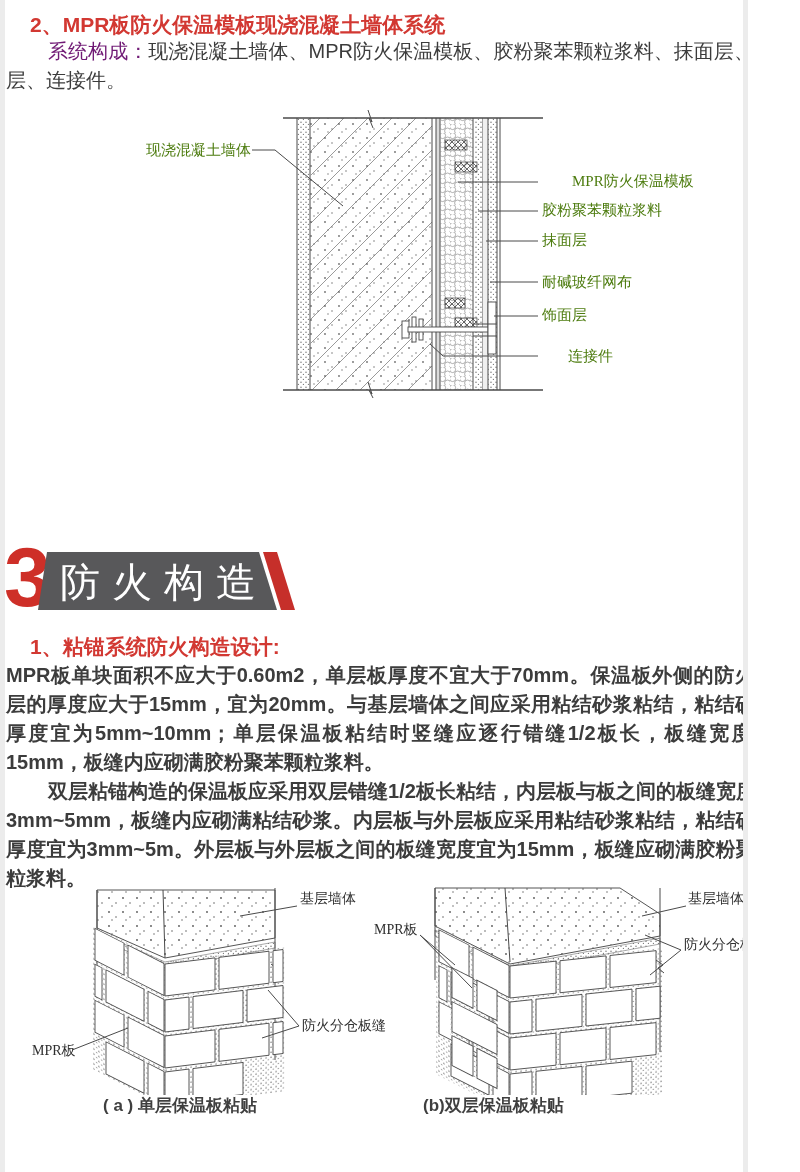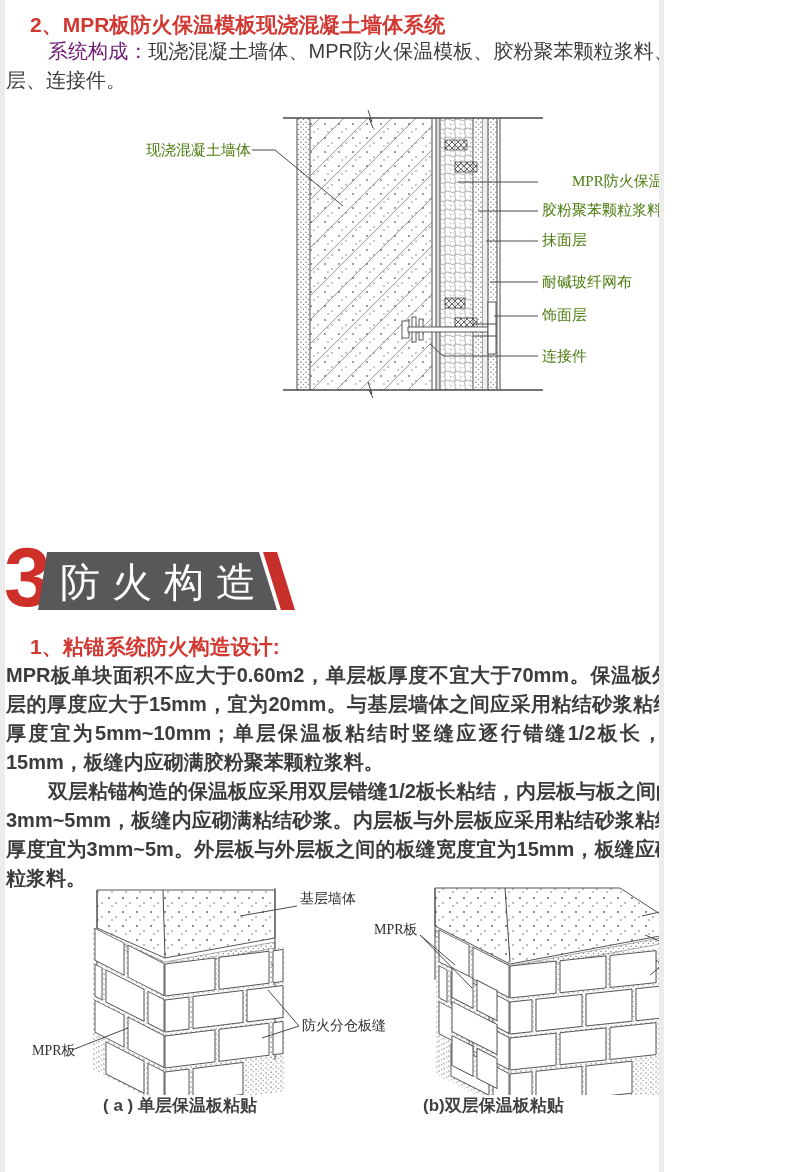--- a/index.html
+++ b/index.html
@@ -1,16 +1,16 @@
 <!DOCTYPE html>
 <html><head>
 <meta charset="utf-8">
 <style>
   html,body{margin:0;padding:0;background:#fff;}
-  #page{position:relative;width:664px;height:1172px;background:#fff;overflow:hidden;
+  #page{position:relative;width:748px;height:1172px;background:#fff;overflow:hidden;
         font-family:"Liberation Sans","DejaVu Sans",sans-serif;color:#3c3c3c;}
   #page::before,#page::after{content:"";position:absolute;top:0;bottom:0;width:5px;background:#ececec;}
   #page::before{left:0;} #page::after{right:0;}
   .red{color:#701a75;}
   .h-red{position:absolute;font-size:21px;font-weight:bold;color:#d23832;white-space:nowrap;}
   .body-p{position:absolute;font-size:20px;line-height:29px;color:#3c3c3c;text-align:justify;}
   .indent{text-indent:42px;}
   .pill{position:absolute;background:#4a4745;color:#fff;font-weight:bold;text-align:center;
         border-radius:20px;white-space:nowrap;}
   .dlabel{position:absolute;font-family:"Liberation Serif","DejaVu Serif",serif;font-size:15px;
@@ -107,21 +107,21 @@
       <polyline points="290,238 303,250 398,250" class="ln"></polyline>
     </g>
   </svg>
 
   <div class="dlabel" style="left:146px;top:141px;">现浇混凝土墙体</div>
   <div class="dlabel" style="left:572px;top:172px;">MPR防火保温模板</div>
   <div class="dlabel" style="left:542px;top:201px;">胶粉聚苯颗粒浆料</div>
   <div class="dlabel" style="left:542px;top:231px;">抹面层</div>
   <div class="dlabel" style="left:542px;top:273px;">耐碱玻纤网布</div>
   <div class="dlabel" style="left:542px;top:306px;">饰面层</div>
-  <div class="dlabel" style="left:542px;top:347px;">连接件</div>
+  <div class="dlabel" style="left:568px;top:347px;">连接件</div>
 
 
 
   <div id="big3">3</div>
   <svg style="left:38px;top:552px;" width="262" height="60" viewBox="0 0 262 60">
     <polygon points="9,0 221,0 239,58 0,58" fill="#58585a"></polygon>
     <polygon points="225,0 239,0 257,58 243,58" fill="#c62f2a"></polygon>
     <text x="22" y="44" font-size="40" fill="#ffffff" letter-spacing="12" font-family="Liberation Sans, DejaVu Sans, sans-serif">防火构造</text>
   </svg>
 

